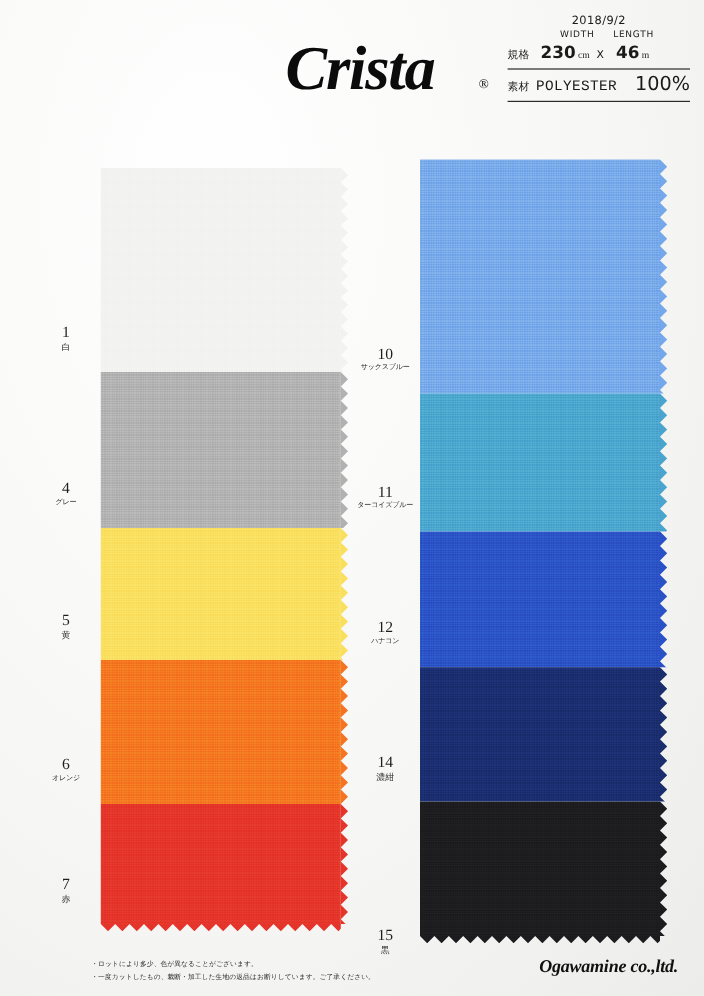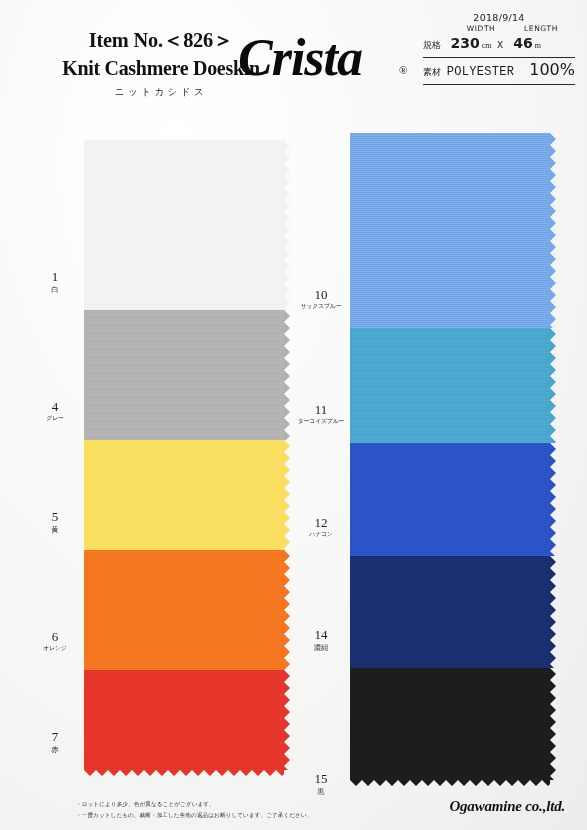--- a/index.html
+++ b/index.html
@@ -101,21 +101,21 @@
     letter-spacing: 0.3px;
     margin-bottom: 1px;
   }
   .spec-head-row {
     display: flex;
     font-size: 7.5px;
     letter-spacing: 0.6px;
     padding-left: 28px;
   }
   .spec-head-row .h1 { width: 60px; text-align: center; }
-  .spec-head-row .h2 { width: 60px; text-align: center; }
+  .spec-head-row .h2 { width: 60px; }
 
   .spec-row {
     display: flex;
     align-items: baseline;
     border-bottom: 1px solid #2a2a2a;
     padding-bottom: 5px;
     margin-bottom: 2px;
   }
   .spec-key {
     width: 26px;
@@ -227,31 +227,26 @@
     letter-spacing: -0.2px;
   }
 </style>
 </head>
 <body>
 
 <div id="card">
 
   <div id="header">
 
-    <div id="title-block">
-      <div id="item-no">Item No.＜826＞</div>
-      <div id="product-name">Knit Cashmere Doeskin</div>
-      <div id="product-kana">ニットカシドス</div>
-    </div>
 
     <div id="brand-logo">Crista</div>
     <div id="brand-reg">®</div>
 
     <div id="spec">
-      <div id="spec-date">2018/9/14</div>
+      <div id="spec-date">2018/9/2</div>
 
       <div class="spec-head-row">
         <div class="h1">WIDTH</div>
         <div class="h2">LENGTH</div>
       </div>
 
       <div class="spec-row" id="spec-row-size">
         <div class="spec-key">規格</div>
         <div id="spec-w">
           <span class="spec-val-big">230</span><span class="spec-unit">cm</span>

